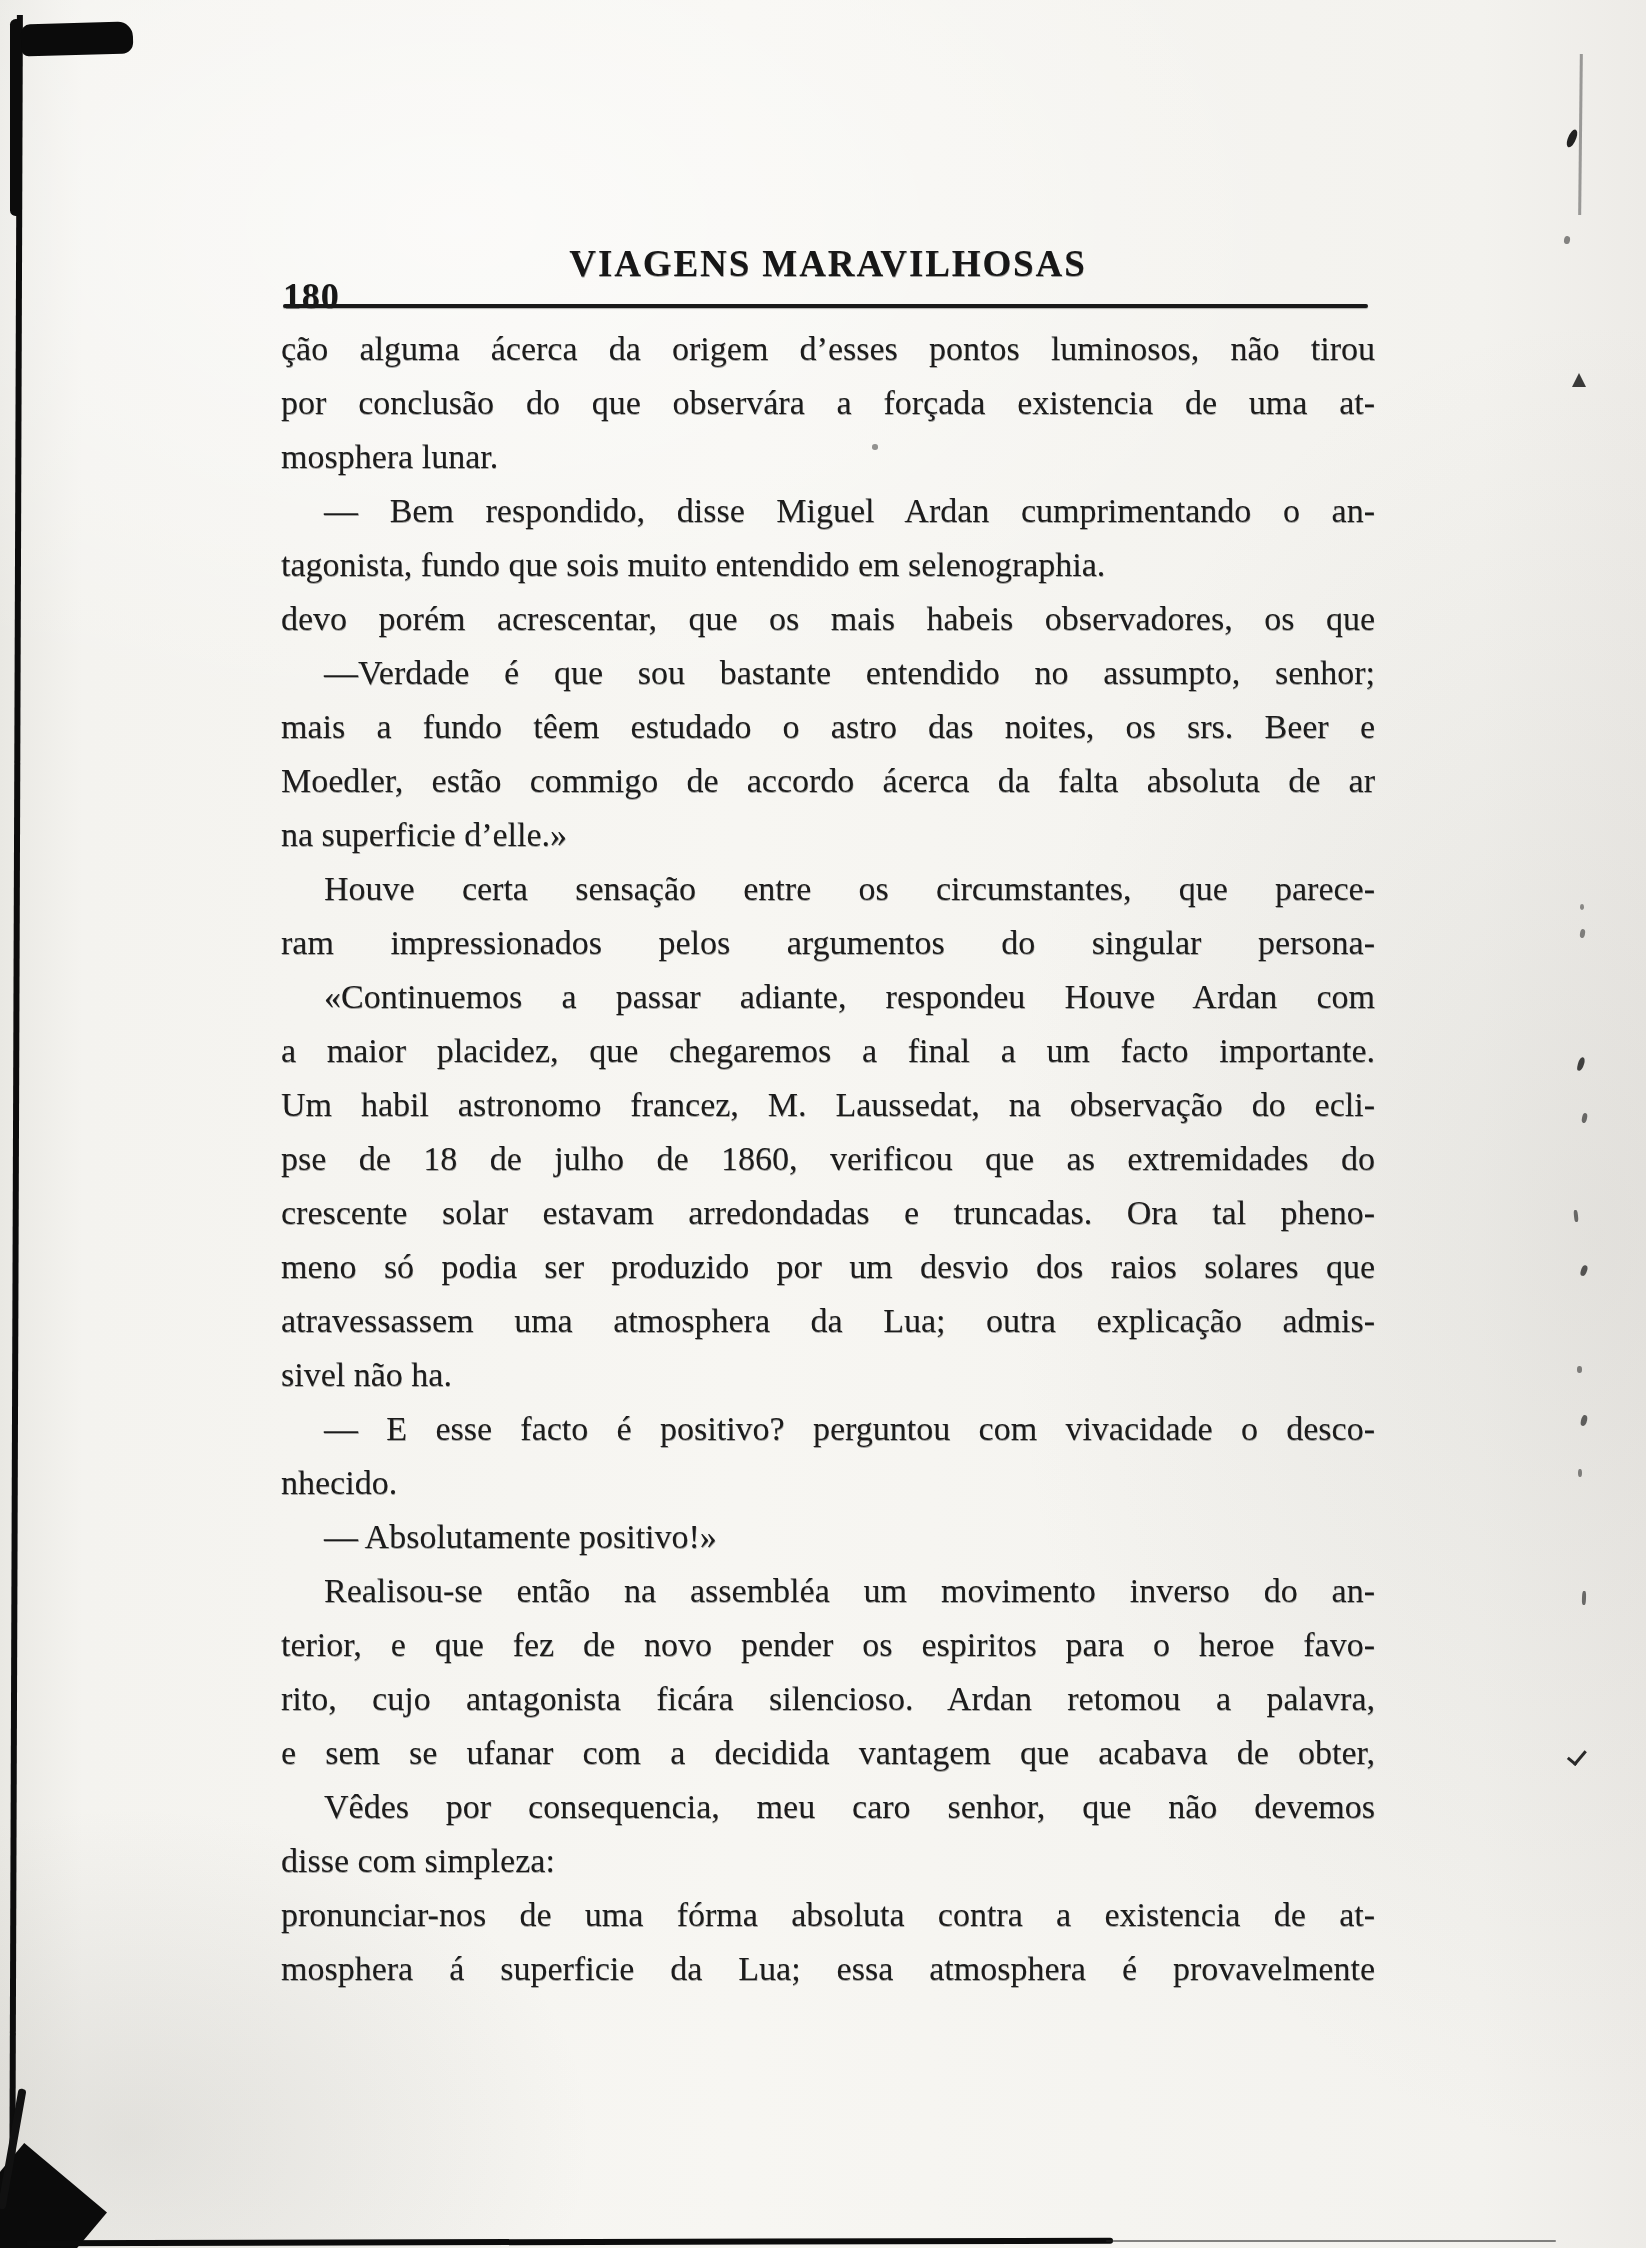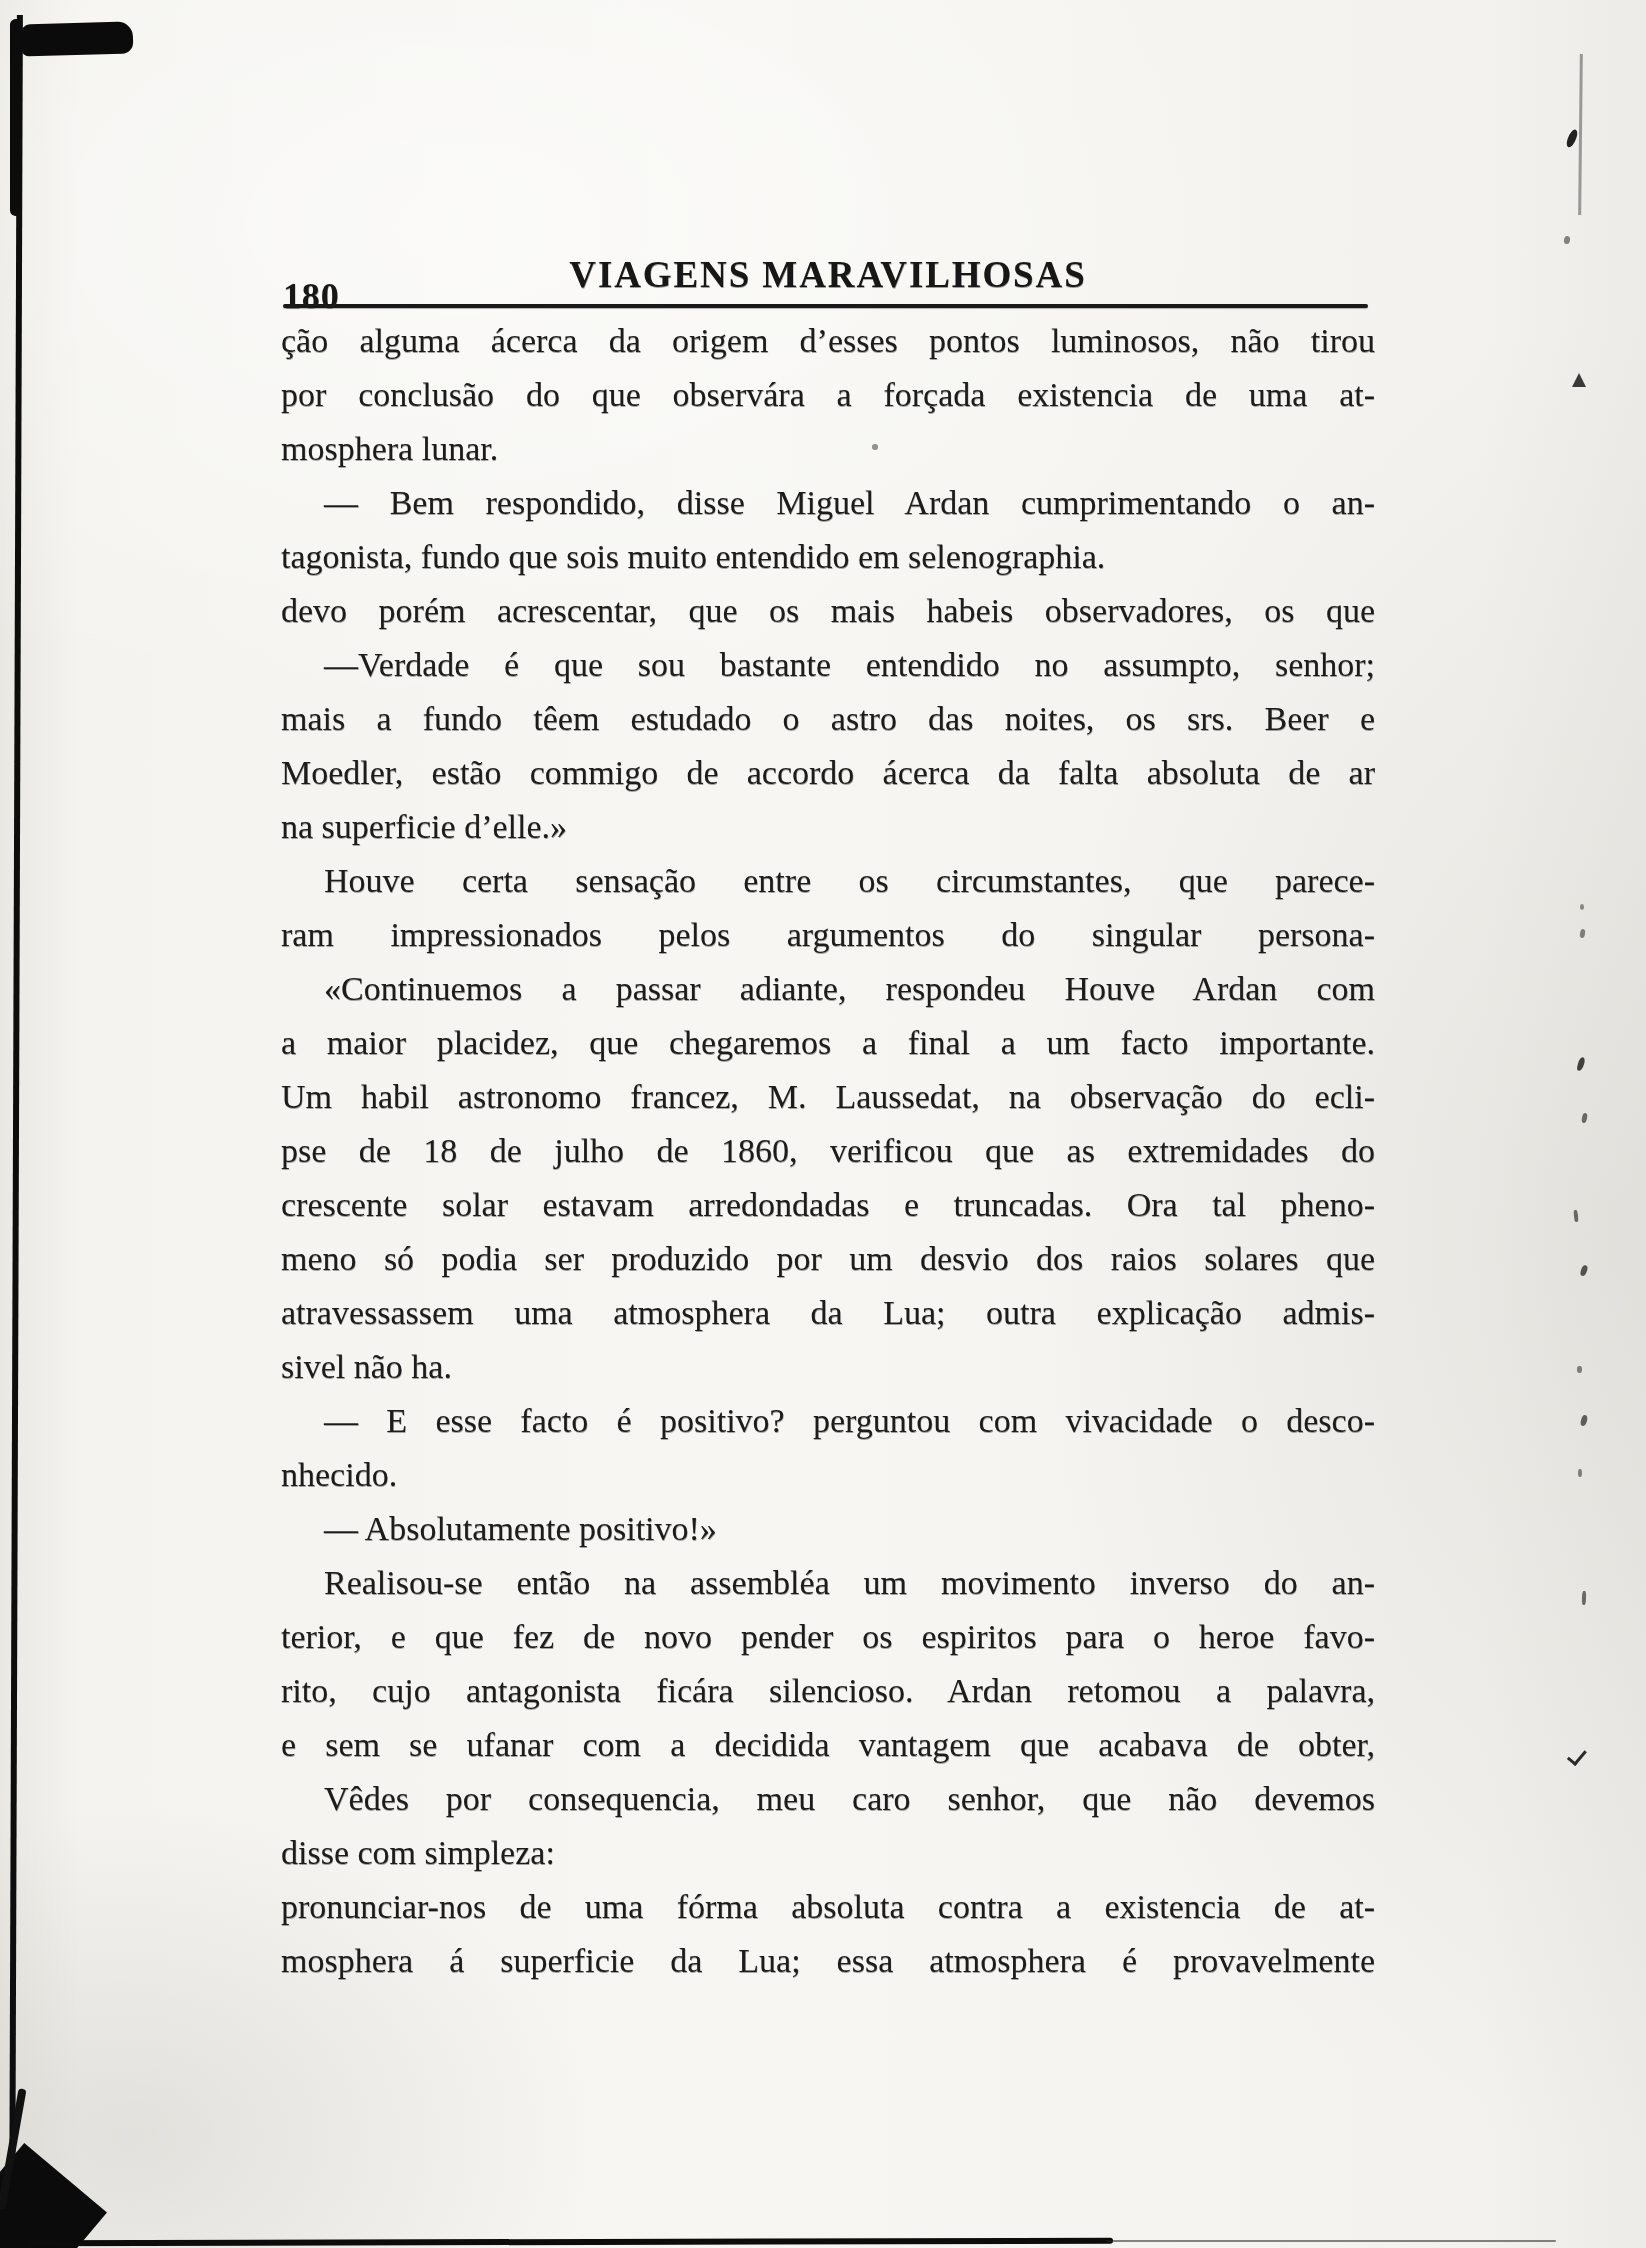--- a/index.html
+++ b/index.html
@@ -70,31 +70,31 @@
     position: absolute; left: 281px; top: 242px; width: 1094px; height: 49px;
     color: #171717;
   }
   .page-number {
     position: absolute; left: 1.9px; top: 3.7px;
     font-size: 36px; font-weight: bold; letter-spacing: 0.9px;
     text-shadow: 0.4px 0.5px 0.6px rgba(25,25,25,0.4);
     margin-top: 29px;
   }
   .running-title {
-    margin: 11px; text-align: center;
+    margin: 0; text-align: center;
     font-size: 37px; font-weight: bold; letter-spacing: 1.9px;
     text-shadow: 0.4px 0.5px 0.6px rgba(25,25,25,0.4);
   }
   .header-rule {
     position: absolute; left: 283px; top: 304px; width: 1085px; height: 3.7px;
     background: #191919; border-radius: 1.9px;
     box-shadow: 0 0.9px 0.9px rgba(20,20,20,0.3);
   }
   .text-block {
-    position: absolute; left: 281px; top: 314px; width: 1094px;
+    position: absolute; left: 281px; top: 322px; width: 1094px;
     font-size: 34px; line-height: 54px; color: #1c1c1c;
     text-shadow: 0.4px 0.5px 0.6px rgba(25,25,25,0.38);
   }
   .line { text-align: justify; text-align-last: left; }
   .line.fill { text-align-last: justify; }
   .line.indent { text-indent: 43px; }
 </style>
 </head>
 <body>
 

